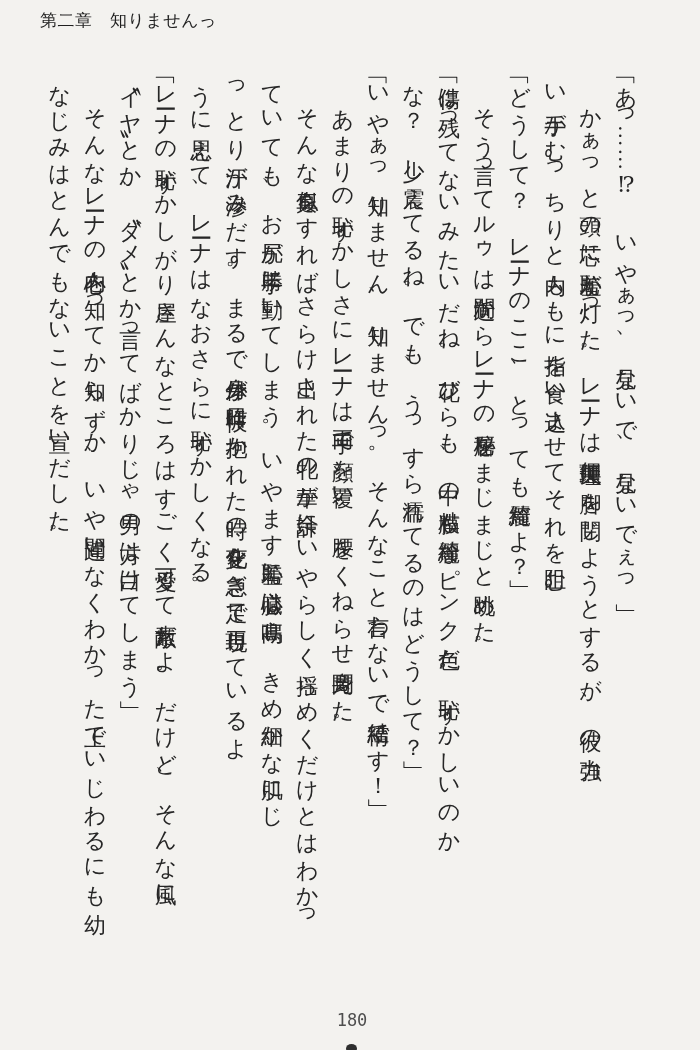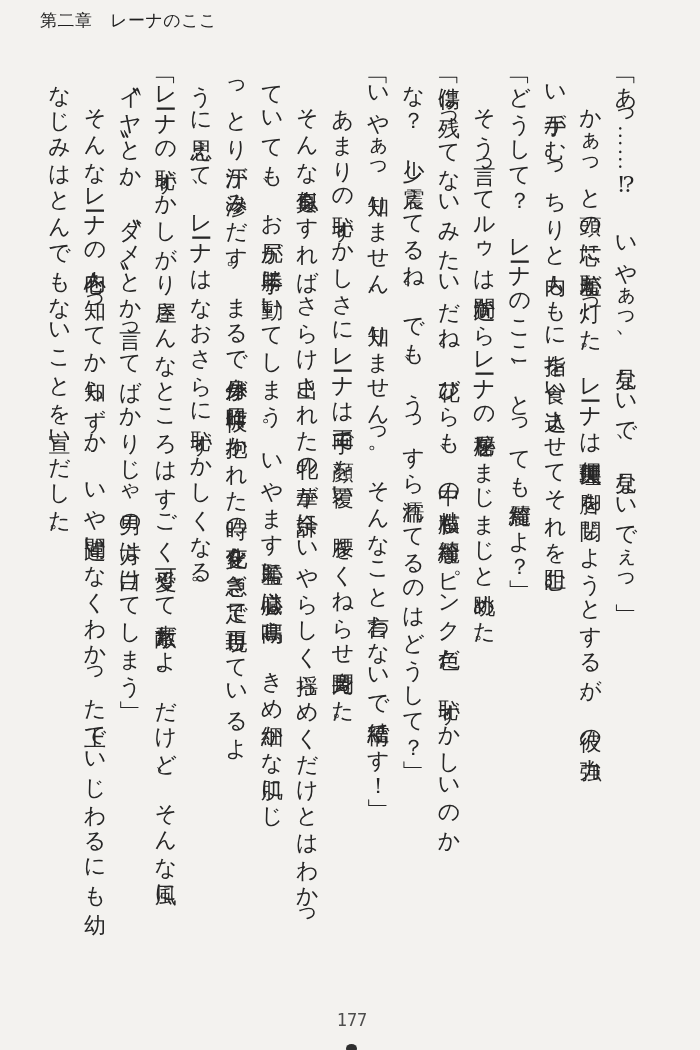--- a/index.html
+++ b/index.html
@@ -65,21 +65,21 @@
     width: 11px;
     height: 9px;
     background: #2e2e2e;
     border-radius: 50%;
   }
 </style>
 </head>
 <body>
 
 <div class="page">
-  <div class="chapter-header">第二章　レーナのここ</div>
+  <div class="chapter-header">第二章　知りませんっ</div>
 
   <div class="vtext">
       <p class="tline">「あっ……⁉　いやぁっ、見ないで、見ないでぇっ」</p>
       <p class="tline">　かぁっと頭の芯に羞恥が灯った。レーナは無理矢理に脚を閉じようとするが、彼の力強</p>
       <p class="tline">い手がむっちりと内ももに指を食い込ませてそれを阻む。</p>
       <p class="tline">「どうして？　レーナのここ、とっても綺麗だよ？」</p>
       <p class="tline">　そう言ってルゥは間近からレーナの秘唇をまじまじと眺めた。</p>
       <p class="tline">「傷は残ってないみたいだね。花びらも、中の粘膜も綺麗なピンク色だ。恥ずかしいのか</p>
       <p class="tline">な？　少し震えてるね。でも、うっすら濡れてるのはどうして？」</p>
       <p class="tline">「いやぁっ知りません、知りませんっ。そんなこと言わないで結構です！」</p>
@@ -87,16 +87,16 @@
       <p class="tline">　そんな真似をすればさらけ出された牝の華が余計にいやらしく揺らめくだけとはわかっ</p>
       <p class="tline">ていても、お尻が勝手に動いてしまう。いやます羞恥に心臓は高鳴り、きめ細かな肌にじ</p>
       <p class="tline">っとり汗が滲みだす。まるで身体が昨日彼に抱かれた時の変化を急ぎ足で再現しているよ</p>
       <p class="tline">うに思えて、レーナはなおさらに恥ずかしくなる。</p>
       <p class="tline">「レーナの恥ずかしがり屋さんなところはすごく可愛くて素敵だよ。だけど、そんな風に</p>
       <p class="tline">〝イヤ〟とか、〝ダメ〟とか言ってばかりじゃ男の方は白けてしまう」</p>
       <p class="tline">　そんなレーナの内心を知ってか知らずか、いや間違いなくわかった上でいじわるにも幼</p>
       <p class="tline">なじみはとんでもないことを宣いだした。</p>
     </div>
 
-  <div class="pagenum">177</div>
+  <div class="pagenum">180</div>
 
   <div class="bottom-mark"></div>
 </div>
 
 </body></html>

